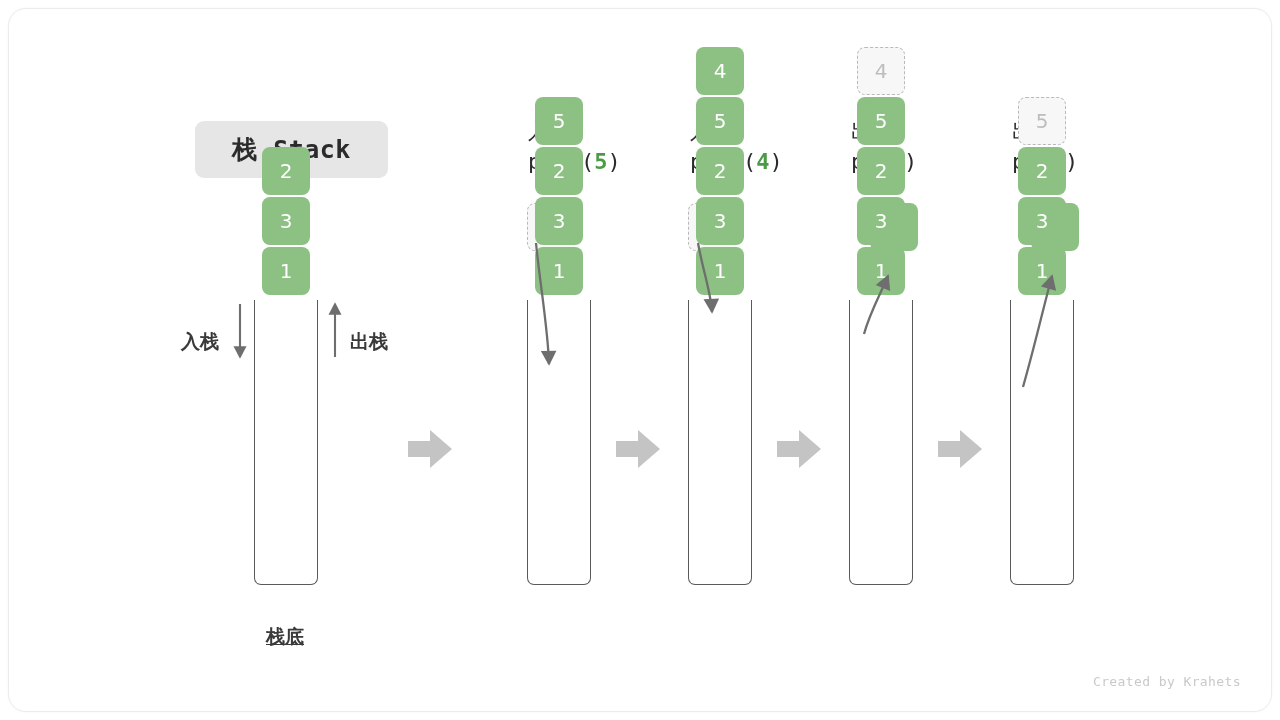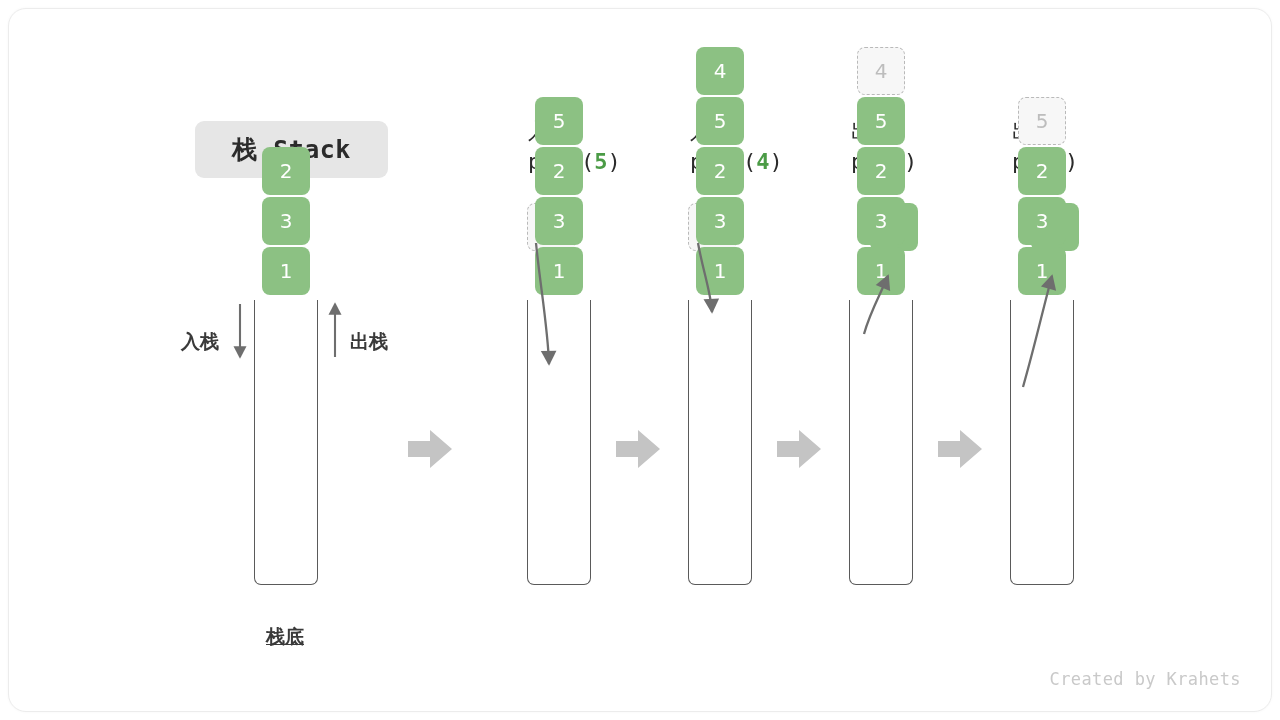--- a/index.html
+++ b/index.html
@@ -160,21 +160,21 @@
     height: 704px;
     pointer-events: none;
   }
 
   
   #credit {
     position: absolute;
     right: 30px;
     bottom: 22px;
     font-family: "DejaVu Sans Mono", "Liberation Mono", monospace;
-    font-size: 17px;
+    font-size: 13px;
     color: #c9c9c9;
     letter-spacing: 0.4px;
     white-space: nowrap;
   }
 </style>
 </head>
 <body>
 
 <div id="card">
 

